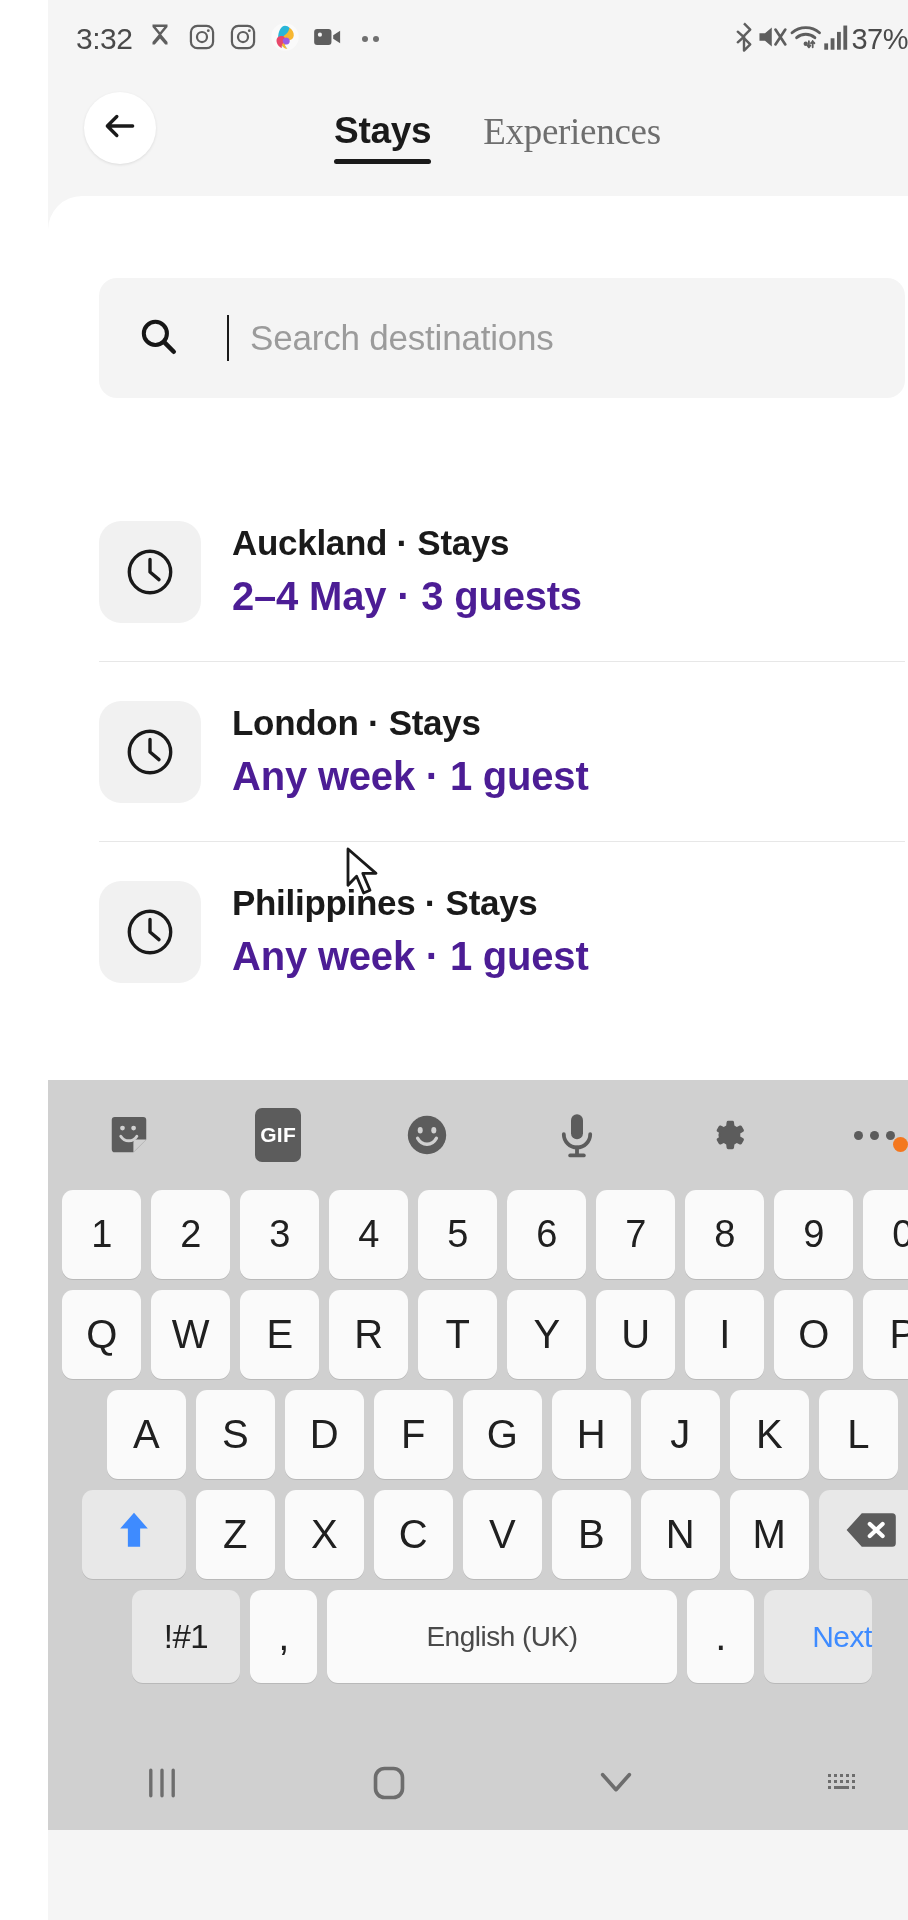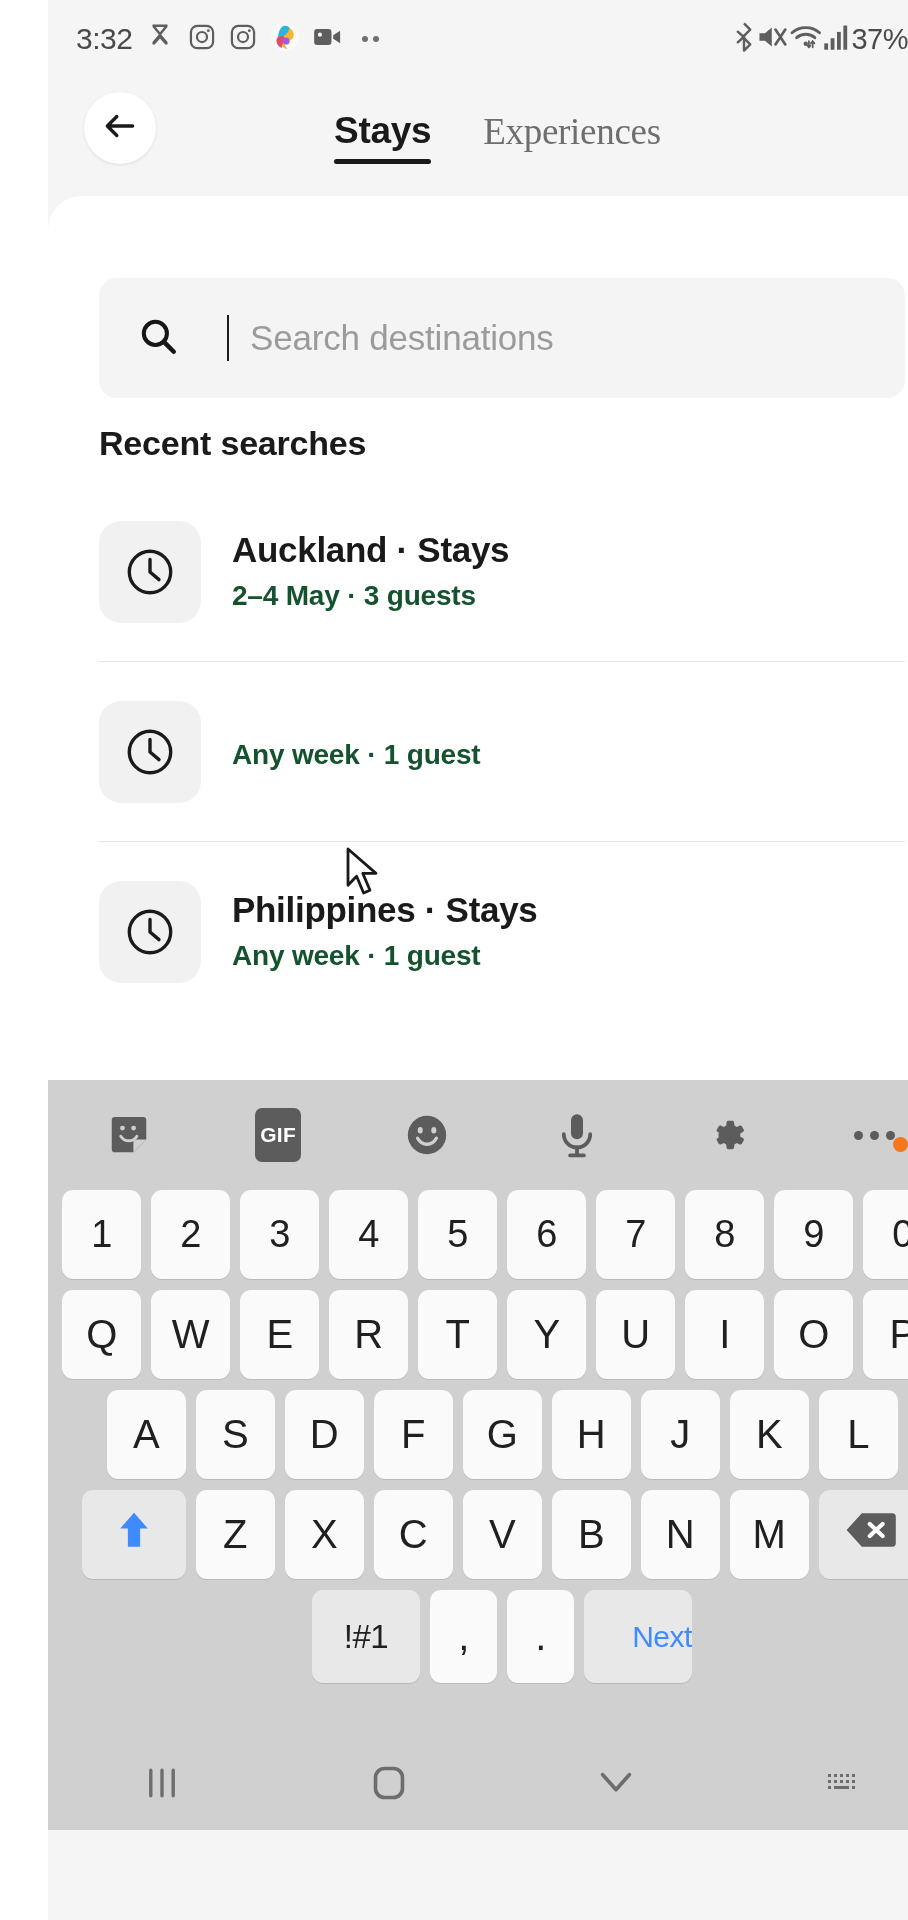--- a/index.html
+++ b/index.html
@@ -96,21 +96,21 @@
     width: 102px; height: 102px; min-width: 102px;
     background: #f1f1f1; border-radius: 22px;
     display: flex; align-items: center; justify-content: center;
   }
   .rectext { margin-left: 31px; }
   .rec-title {
     font-size: 35px; color: #1a1a1a; letter-spacing: -0.3px;
     line-height: 1.22;
   }
   .rec-sub {
-    font-size: 28px; color: #14532d; letter-spacing: -0.2px;
+    font-size: 40px; color: #4c1d95; letter-spacing: -0.2px;
     line-height: 1.3; margin-top: 6px;
   }
   .divider {
     position: absolute; left: 51px; right: 51px; bottom: 0;
     height: 1px; background: #e7e7e7;
   }
 
   
   .keyboard {
     position: absolute; left: 0; top: 1080px;
@@ -291,21 +291,20 @@
       <span>
         <svg width="42" height="42" viewBox="0 0 24 24">
             <circle cx="10.5" cy="10.5" r="6.6" fill="none" stroke="#161616" stroke-width="2.3"></circle>
             <path d="M15.4 15.4L21 21" stroke="#161616" stroke-width="2.6" stroke-linecap="round"></path>
           </svg>
       </span>
       <span class="search-caret"></span>
       <span class="search-ph">Search destinations</span>
     </div>
 
-    <div class="section-title">Recent searches</div>
 
     <div class="reclist">
 
       <div class="recitem">
         <div class="recicon">
           <svg width="54" height="54" viewBox="0 0 24 24">
               <circle cx="12" cy="12" r="9.2" fill="none" stroke="#1a1a1a" stroke-width="1.5"></circle>
               <path d="M12 6.4V12l4 3.4" fill="none" stroke="#1a1a1a" stroke-width="1.5" stroke-linecap="round" stroke-linejoin="round"></path>
             </svg>
         </div>
@@ -317,20 +316,21 @@
       </div>
 
       <div class="recitem">
         <div class="recicon">
           <svg width="54" height="54" viewBox="0 0 24 24">
               <circle cx="12" cy="12" r="9.2" fill="none" stroke="#1a1a1a" stroke-width="1.5"></circle>
               <path d="M12 6.4V12l4 3.4" fill="none" stroke="#1a1a1a" stroke-width="1.5" stroke-linecap="round" stroke-linejoin="round"></path>
             </svg>
         </div>
         <div class="rectext">
+          <div class="rec-title">London · Stays</div>
           <div class="rec-sub">Any week · 1 guest</div>
         </div>
         <div class="divider"></div>
       </div>
 
       <div class="recitem">
         <div class="recicon">
           <svg width="54" height="54" viewBox="0 0 24 24">
               <circle cx="12" cy="12" r="9.2" fill="none" stroke="#1a1a1a" stroke-width="1.5"></circle>
               <path d="M12 6.4V12l4 3.4" fill="none" stroke="#1a1a1a" stroke-width="1.5" stroke-linecap="round" stroke-linejoin="round"></path>
@@ -457,20 +457,21 @@
               <path d="M8.4 1.6h15.2a1.8 1.8 0 011.8 1.8v13.2a1.8 1.8 0 01-1.8 1.8H8.4L.8 10z" fill="#5c5c5c"></path>
               <path d="M12.4 7l6.4 6M18.8 7l-6.4 6" stroke="#ffffff" stroke-width="2.1" stroke-linecap="round"></path>
             </svg>
         </span>
       </div>
     </div>
 
     <div class="krow krow5">
       <div class="key sym">!#1</div>
       <div class="key comma">,</div>
+      <div class="key space">English (UK)</div>
       <div class="key period">.</div>
       <div class="key next">Next</div>
     </div>
 
     <div class="navbar">
       <div class="navitem">
         <span>
           <svg width="36" height="32" viewBox="0 0 22 20">
               <path d="M4 2v16M11 2v16M18 2v16" stroke="#6d6d6d" stroke-width="2.1" stroke-linecap="round"></path>
             </svg>

